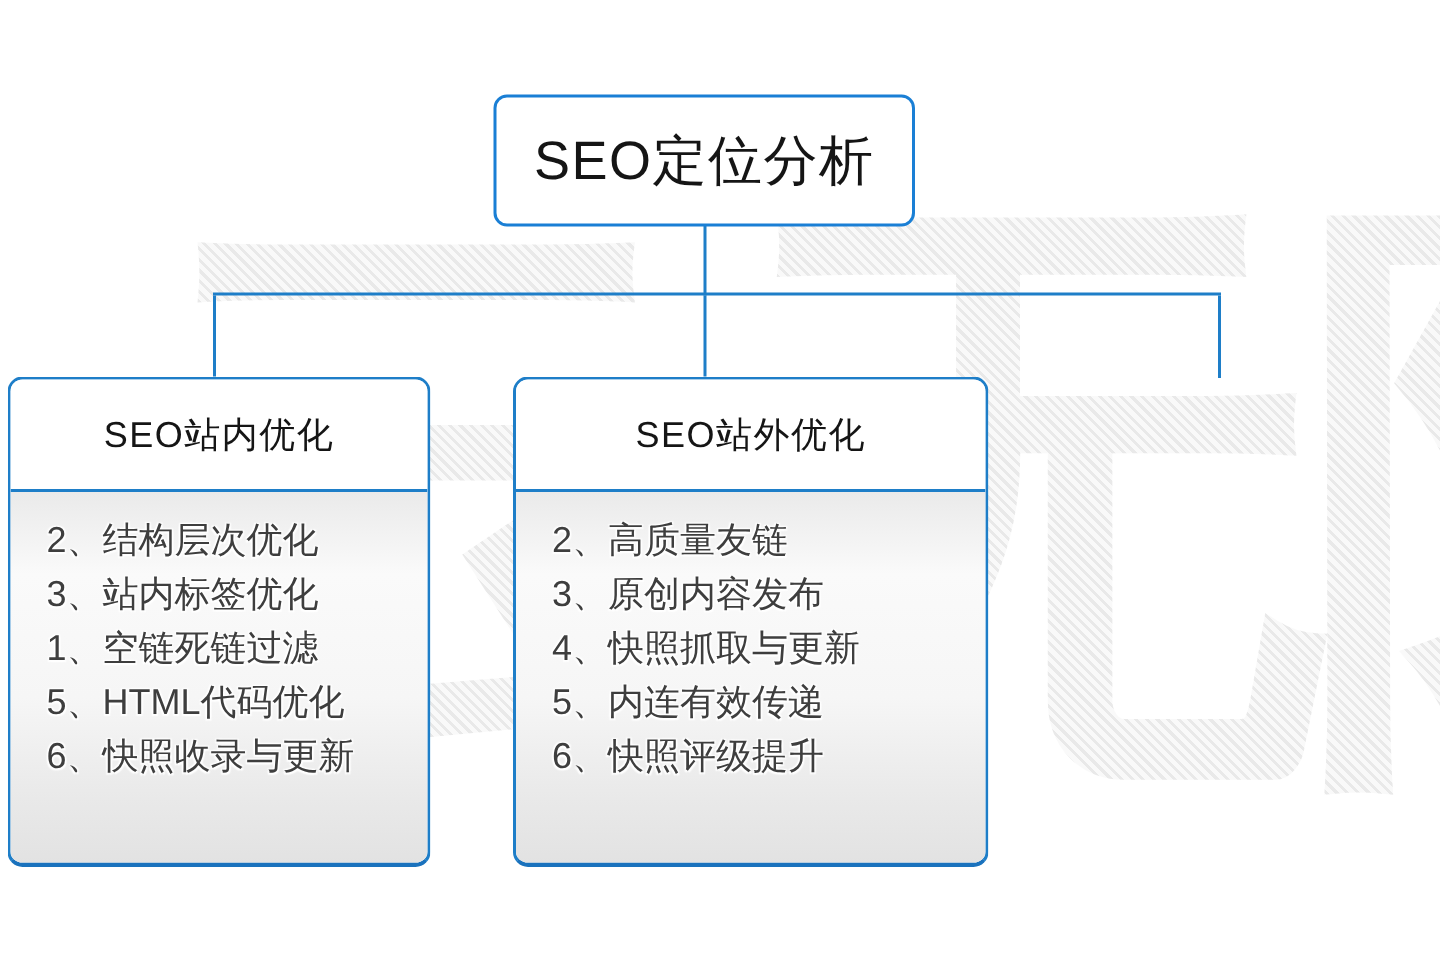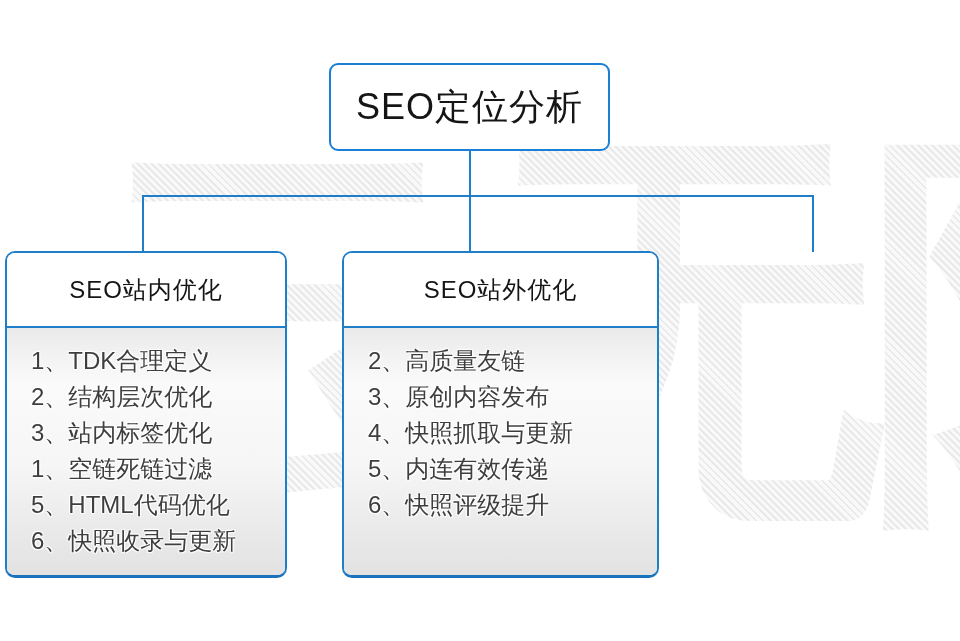--- a/index.html
+++ b/index.html
@@ -72,21 +72,20 @@
 
   <div class="top-node">
     <span>SEO定位分析</span>
   </div>
 
   <div class="col col-onsite">
     <div class="col-header">
       <span>SEO站内优化</span>
     </div>
     <div class="col-list">
-      <div class="item">1、TDK合理定义</div>
       <div class="item">2、结构层次优化</div>
       <div class="item">3、站内标签优化</div>
       <div class="item">1、空链死链过滤</div>
       <div class="item">5、HTML代码优化</div>
       <div class="item">6、快照收录与更新</div>
     </div>
   </div>
 
   <div class="col col-offsite">
     <div class="col-header">

